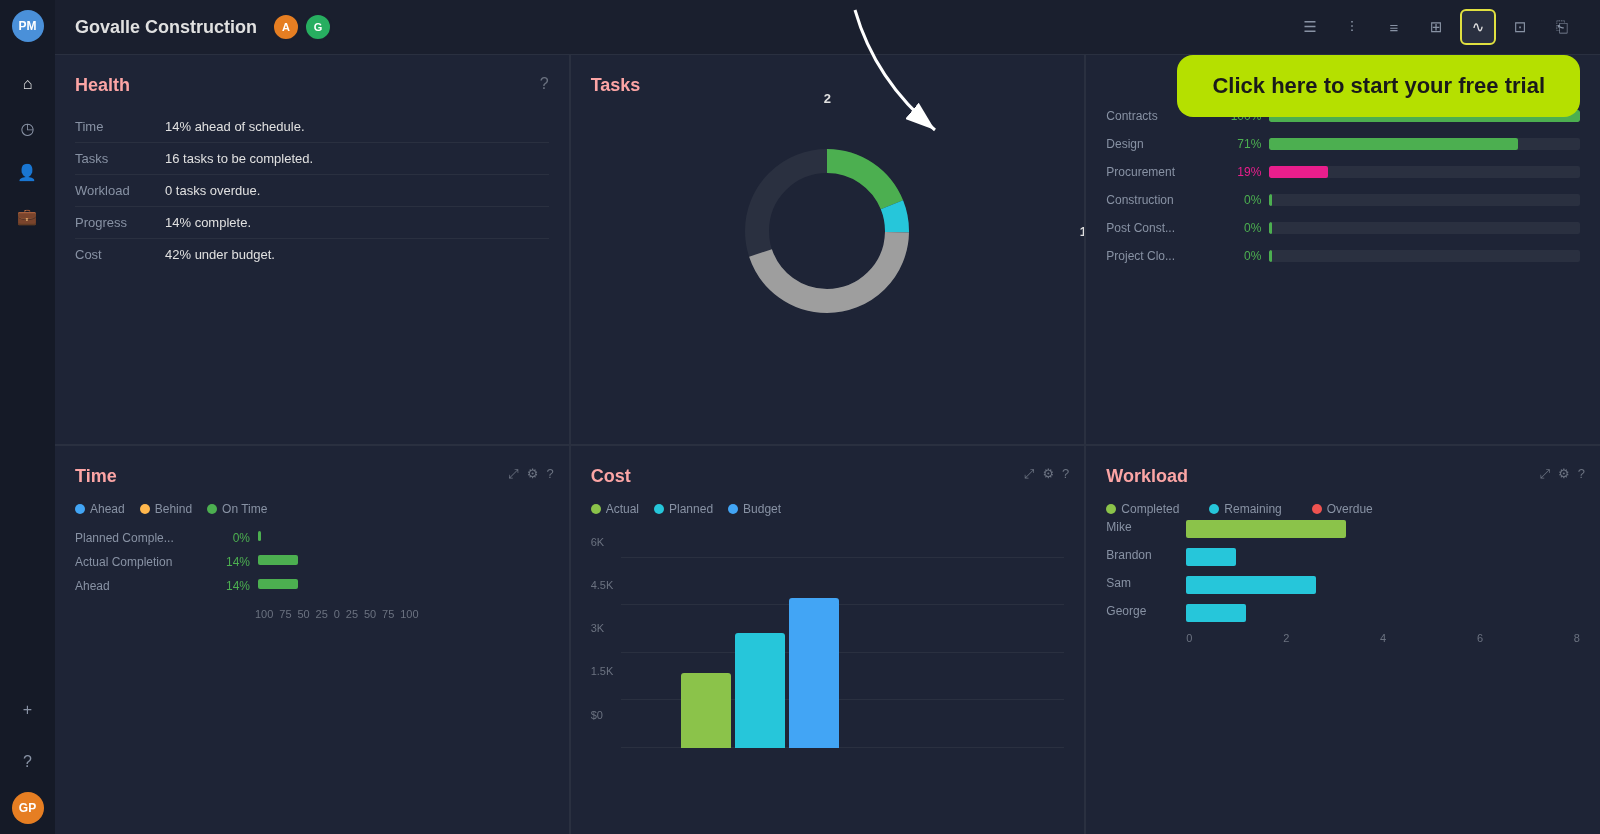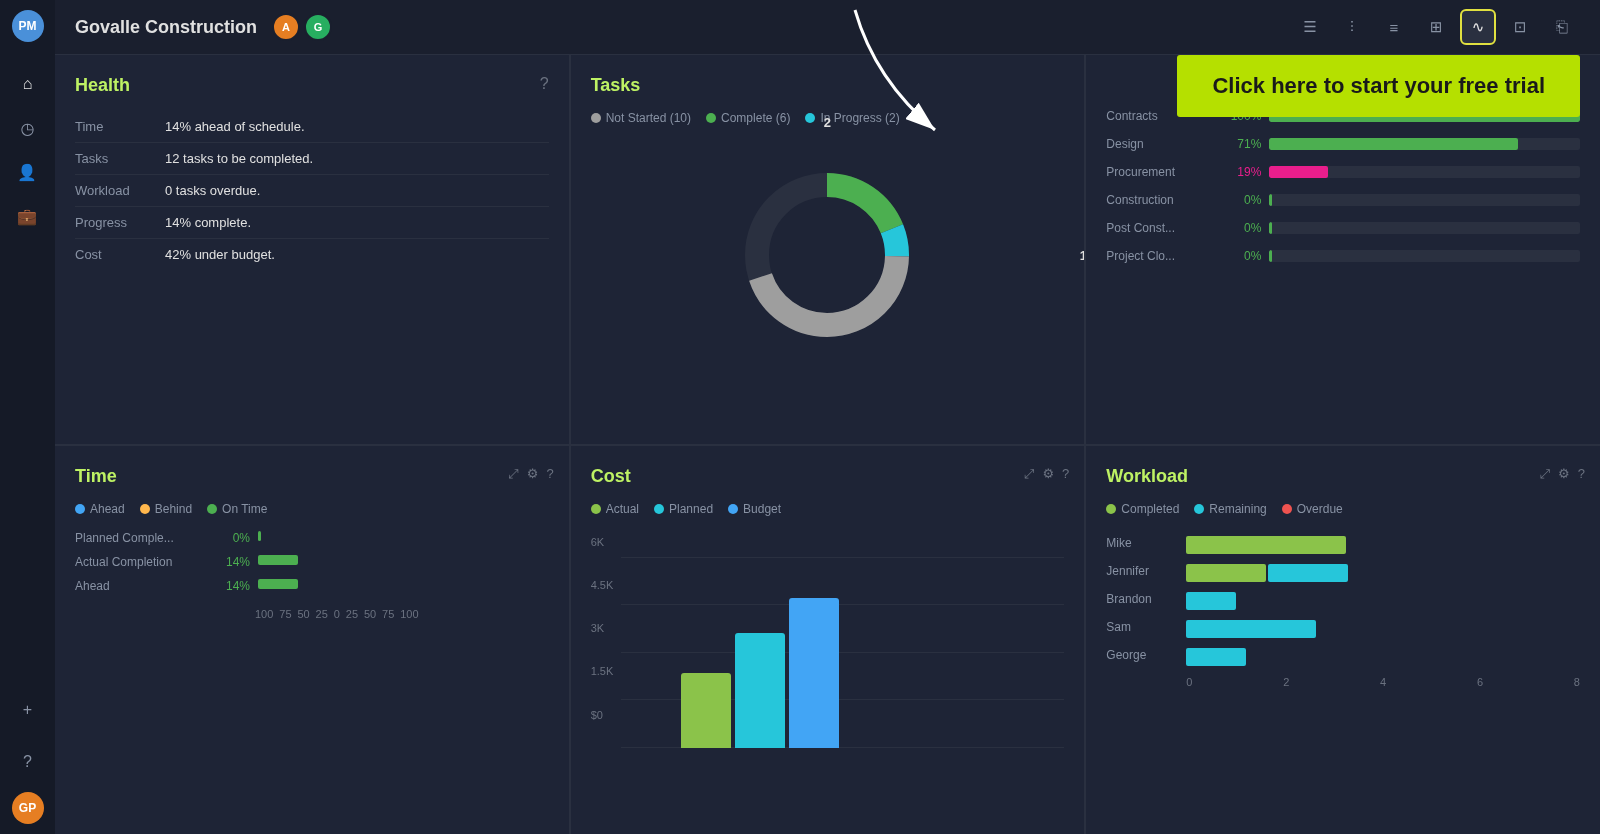--- a/index.html
+++ b/index.html
@@ -122,21 +122,21 @@
     .panel {
       background: #1e2436;
       padding: 20px;
       overflow: hidden;
       position: relative;
     }
 
     .panel-title {
       font-size: 18px;
       font-weight: 600;
-      color: #bef264;
+      color: #fca5a5;
       margin-bottom: 15px;
     }
 
     .panel-icon {
       position: absolute;
       top: 20px;
       right: 20px;
       color: #6b7280;
       font-size: 16px;
       cursor: pointer;
@@ -249,21 +249,21 @@
     
     .free-trial-banner {
       position: absolute;
       top: 55px;
       right: 20px;
       background: #b5e000;
       color: #1a1a1a;
       font-size: 22px;
       font-weight: 700;
       padding: 18px 35px;
-      border-radius: 3px;
+      border-radius: 16px;
       z-index: 200;
       white-space: nowrap;
       cursor: pointer;
     }
 
     
     .arrow-container {
       position: absolute;
       top: 0; left: 0;
       pointer-events: none;
@@ -361,22 +361,22 @@
     .cost-bar.planned { background: #26c6da; }
     .cost-bar.budget { background: #42a5f5; }
 
     
     .workload-panel {
       grid-column: 3;
       grid-row: 2;
     }
     .workload-legend {
       display: flex;
-      gap: 15px;
-      margin-bottom: 20px;
+      gap: 30px;
+      margin-bottom: 4px;
     }
     .workload-row {
       display: flex;
       align-items: flex-start;
       margin-bottom: 10px;
     }
     .workload-name {
       width: 80px;
       font-size: 12px;
       color: #8892a4;
@@ -454,53 +454,39 @@
   <div class="panel">
     <div class="panel-title">Health</div>
     <span class="panel-icon">?</span>
     <div class="health-table">
       <div class="health-row">
         <span class="health-label">Time</span>
         <span class="health-value">14% ahead of schedule.</span>
       </div>
       <div class="health-row">
         <span class="health-label">Tasks</span>
-        <span class="health-value">12 tasks to be completed.</span>
+        <span class="health-value">16 tasks to be completed.</span>
       </div>
       <div class="health-row">
         <span class="health-label">Workload</span>
         <span class="health-value">0 tasks overdue.</span>
       </div>
       <div class="health-row">
         <span class="health-label">Progress</span>
         <span class="health-value">14% complete.</span>
       </div>
       <div class="health-row">
         <span class="health-label">Cost</span>
         <span class="health-value">42% under budget.</span>
       </div>
     </div>
   </div>
 
   <div class="panel tasks-panel">
     <div class="panel-title">Tasks</div>
-    <div class="tasks-legend">
-      <div class="legend-item">
-        <div class="legend-dot" style="background:#9e9e9e;"></div>
-        <span>Not Started (10)</span>
-      </div>
-      <div class="legend-item">
-        <div class="legend-dot" style="background:#4caf50;"></div>
-        <span>Complete (6)</span>
-      </div>
-      <div class="legend-item">
-        <div class="legend-dot" style="background:#26c6da;"></div>
-        <span>In Progress (2)</span>
-      </div>
-    </div>
     <div class="tasks-chart-container">
       <div class="donut-label top">2</div>
 
       <div class="donut-wrapper">
         <svg viewBox="0 0 200 200" width="200" height="200">
 
           <circle cx="100" cy="100" r="70" fill="none" stroke="#2a3040" stroke-width="24"></circle>
 
           <circle cx="100" cy="100" r="70" fill="none" stroke="#4caf50" stroke-width="24" stroke-dasharray="83 357" stroke-dashoffset="0" transform="rotate(-90 100 100)"></circle>
 
@@ -698,27 +684,20 @@
     </div>
 
     <div>
       <div class="workload-row">
         <span class="workload-name">Mike</span>
         <div class="workload-bars">
           <div class="workload-bar completed" style="width:160px;"></div>
         </div>
       </div>
       <div class="workload-row">
-        <span class="workload-name">Jennifer</span>
-        <div class="workload-bars">
-          <div class="workload-bar completed" style="width:80px;"></div>
-          <div class="workload-bar remaining" style="width:80px;"></div>
-        </div>
-      </div>
-      <div class="workload-row">
         <span class="workload-name">Brandon</span>
         <div class="workload-bars">
           <div class="workload-bar remaining" style="width:50px;"></div>
         </div>
       </div>
       <div class="workload-row">
         <span class="workload-name">Sam</span>
         <div class="workload-bars">
           <div class="workload-bar remaining" style="width:130px;"></div>
         </div>

